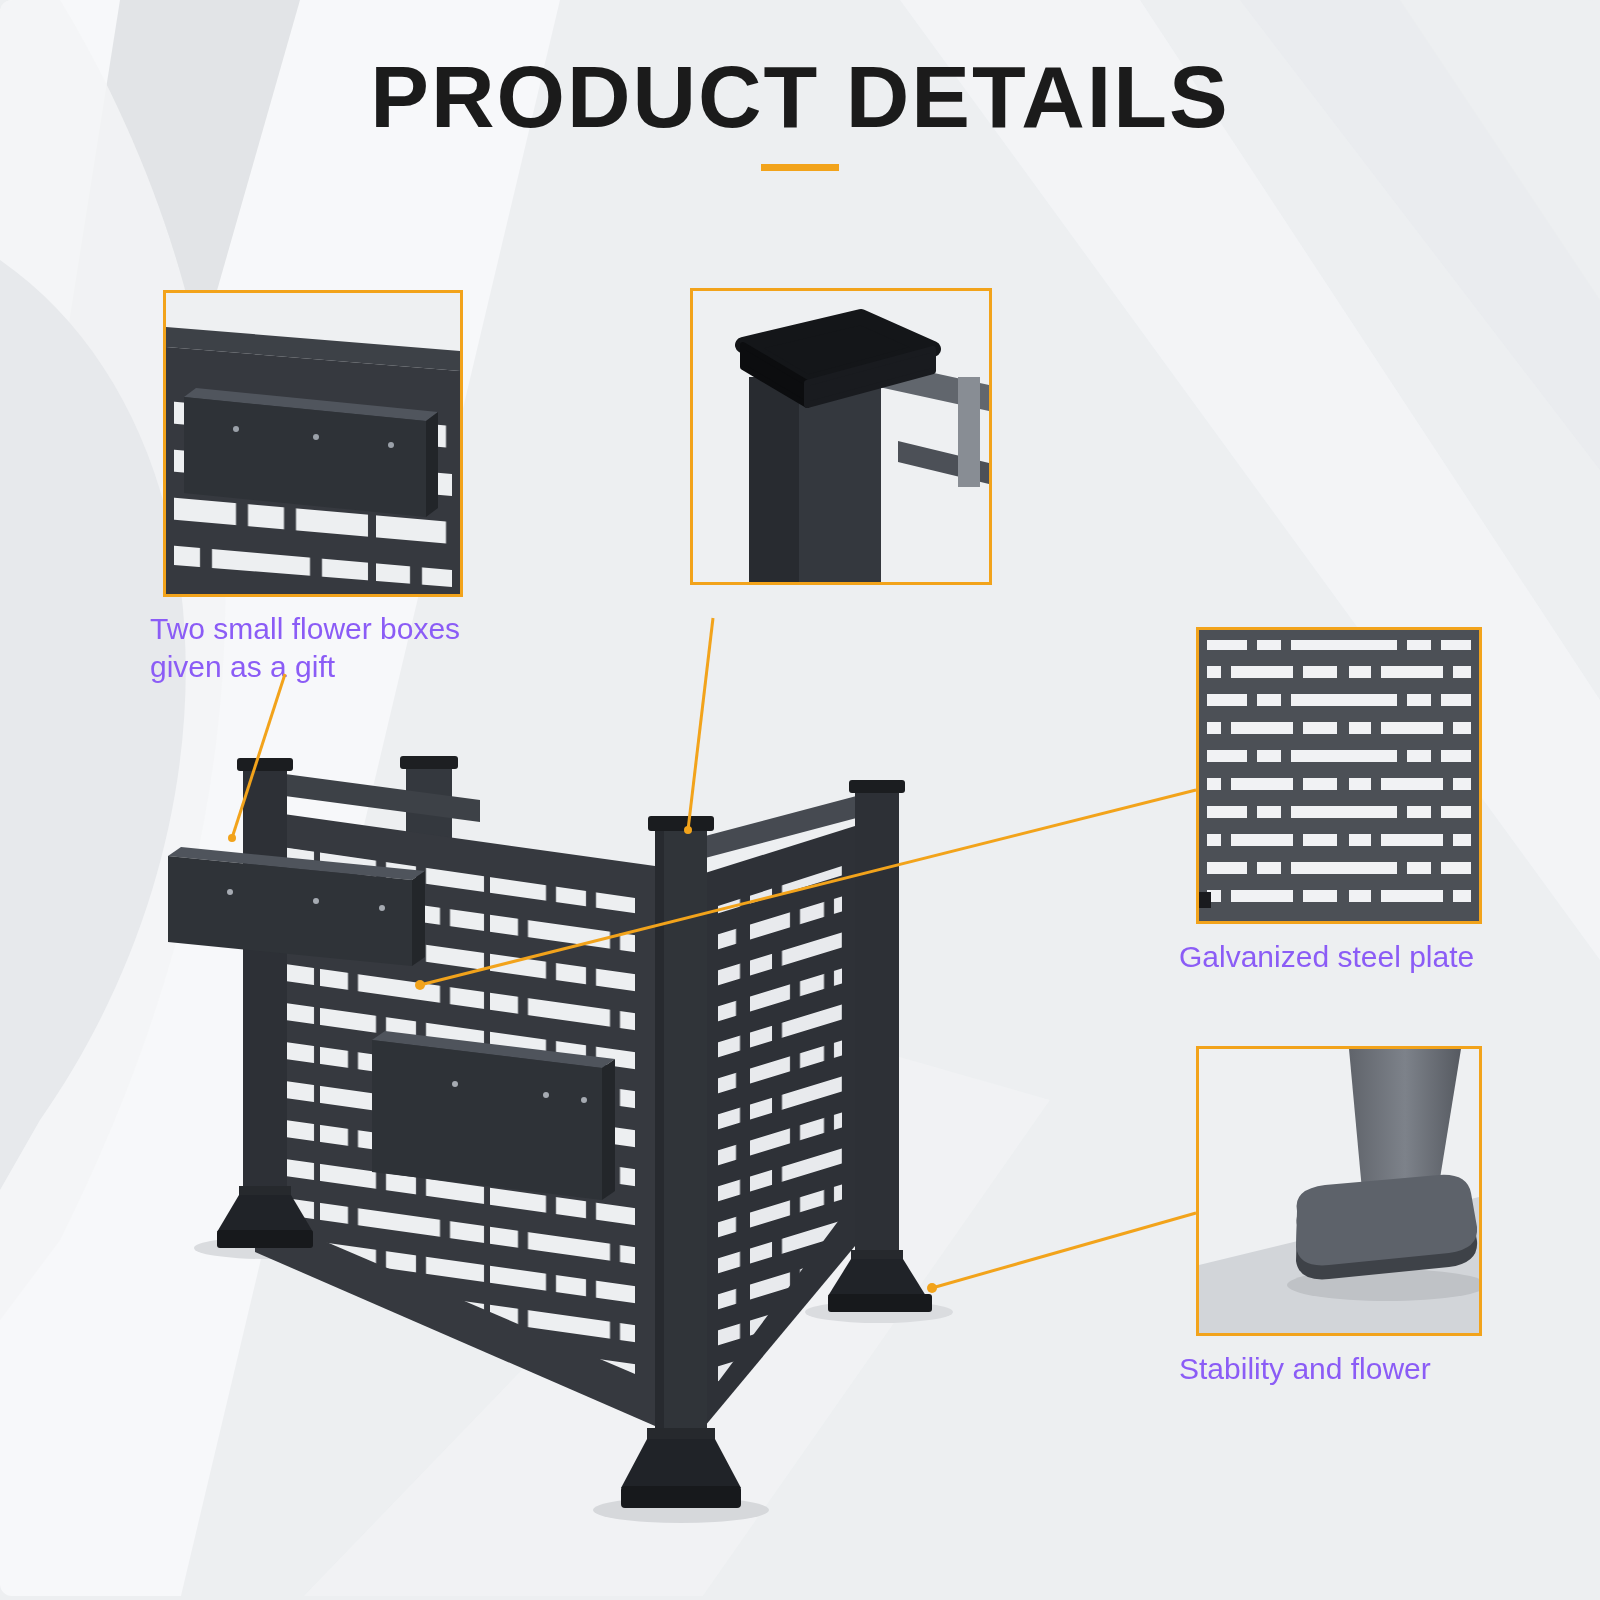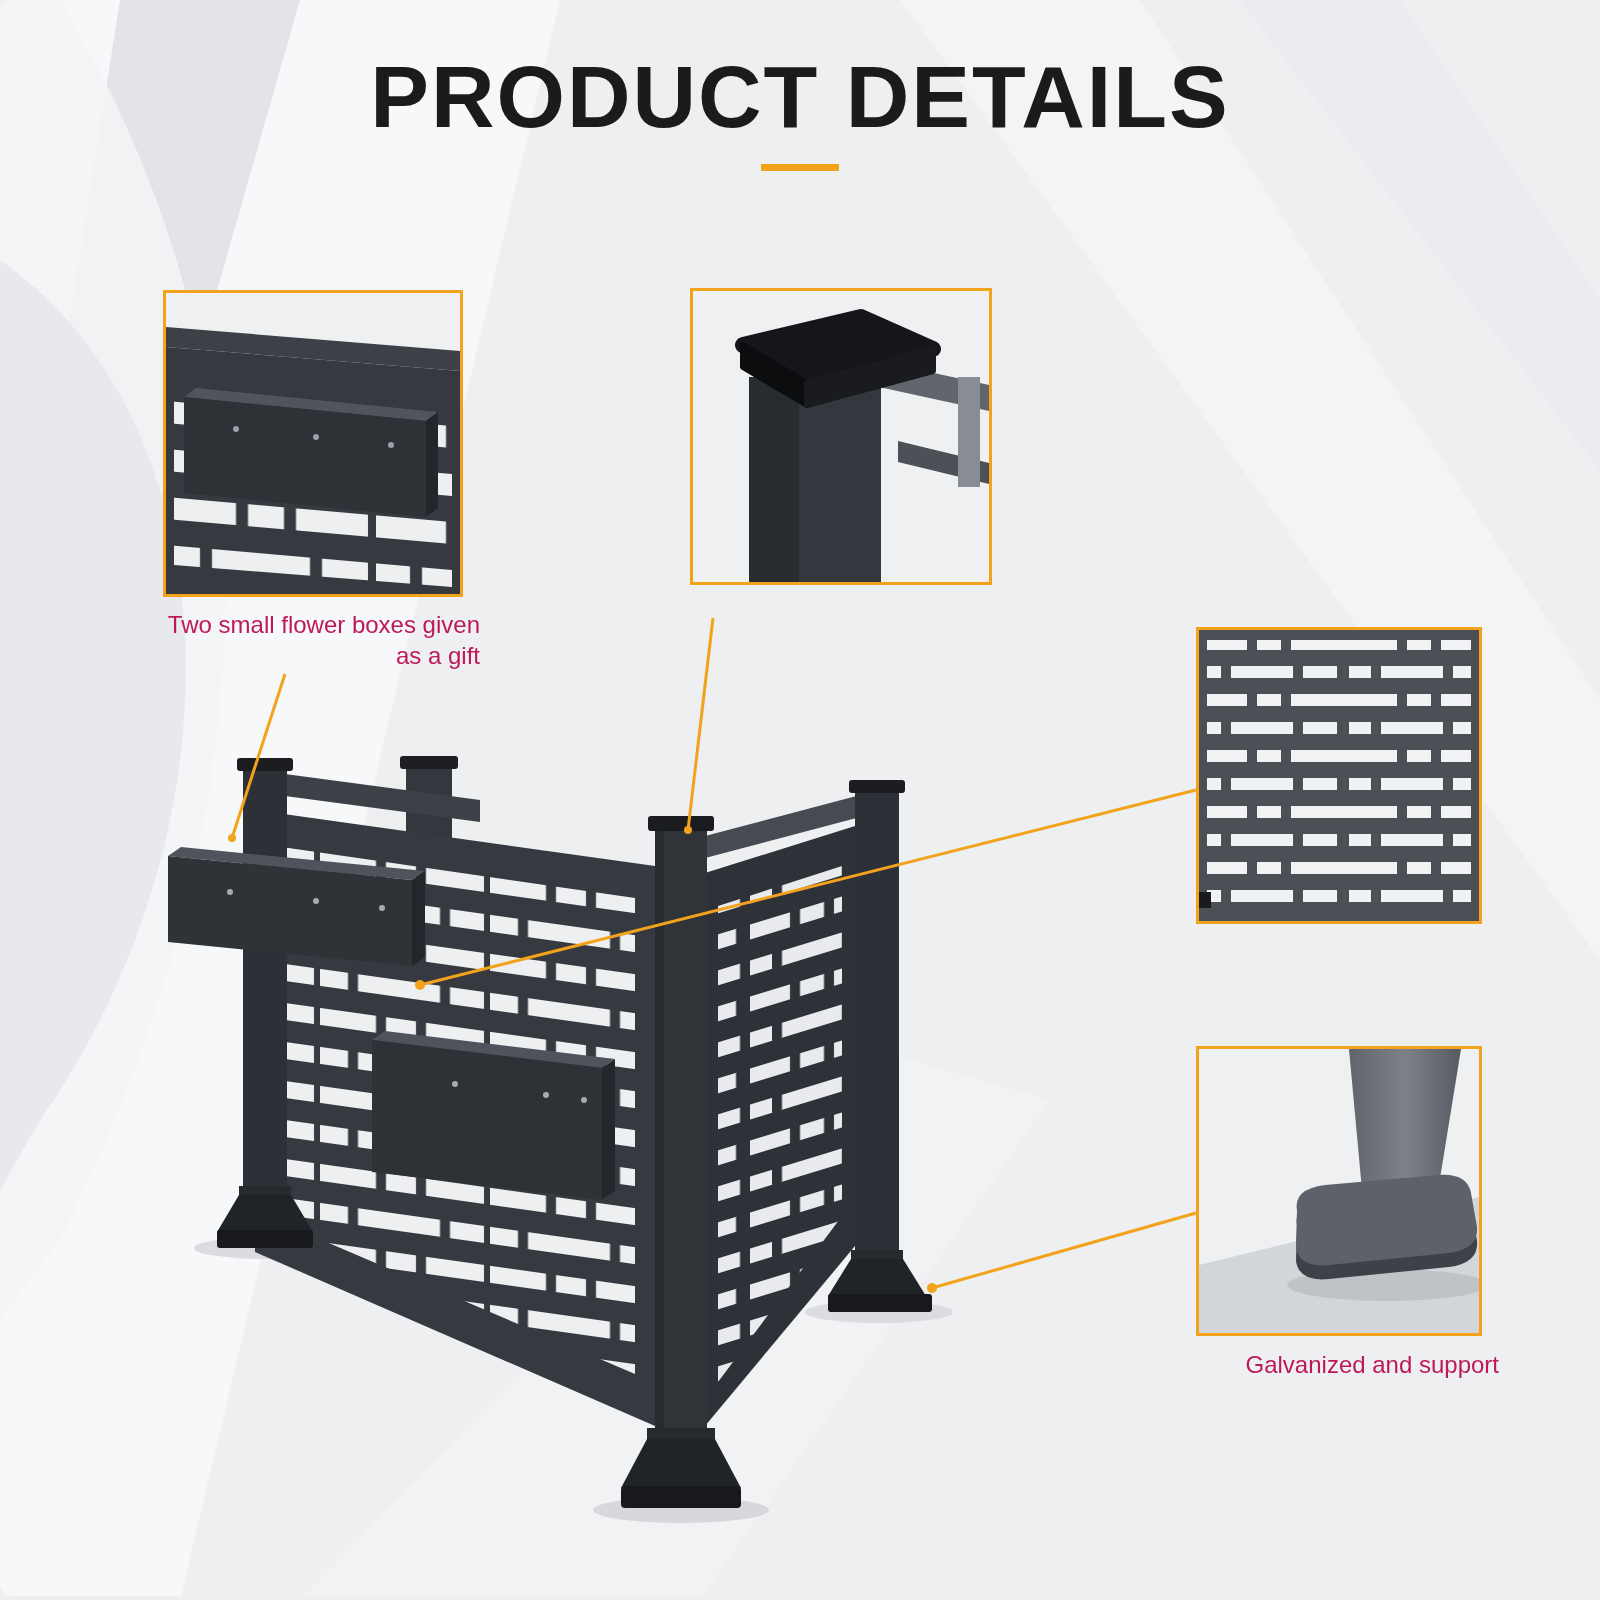--- a/index.html
+++ b/index.html
@@ -6,22 +6,22 @@
   html,body { width:1600px; height:1600px; }
   body { font-family:"Liberation Sans", sans-serif; background:#edeff1; }
   .canvas { position:relative; width:1600px; height:1596px; overflow:hidden; background:#edeff1;border-radius:12px; }
   .bg { position:absolute; inset:0; z-index:0; }
   .title { position:absolute; top:46px; left:0; width:100%; text-align:center;
            font-size:88px; font-weight:600; letter-spacing:2px; color:#1b1b1b; z-index:2; }
   .underline { position:absolute; top:164px; left:761px; width:78px; height:7px;
                background:#F2A31B; z-index:2; }
   .callout { position:absolute; border:3px solid #F2A31B; background:#eef0f2; z-index:2; }
   .callout svg { display:block; width:100%; height:100%; }
-  .label { position:absolute; z-index:2; text-align:right; font-size:24px;
-           line-height:1.28; color:#be185d; }
+  .label { position:absolute; z-index:2; text-align:left; font-size:30px;
+           line-height:1.28; color:#8b5cf6; }
   .product { position:absolute; left:150px; top:740px; width:820px; height:820px; z-index:1; }
   .leaders { position:absolute; inset:0; z-index:3; pointer-events:none; }
 </style>
 </head>
 <body>
 
 <svg width="0" height="0" style="position:absolute" aria-hidden="true">
   <defs>
     <pattern id="slotsL" width="170" height="78" patternUnits="userSpaceOnUse" patternTransform="skewY(8)">
       <g fill="#edeff1">
@@ -184,32 +184,33 @@
     </svg>
   </div>
 
   <div class="callout" style="left:1196px; top:627px; width:286px; height:297px">
     <svg viewBox="0 0 280 291" preserveAspectRatio="none">
       <rect width="280" height="291" fill="#4c5056"></rect>
       <rect x="8" y="10" width="264" height="271" fill="url(#slotsC)"></rect>
       <rect x="0" y="262" width="12" height="16" fill="#1a1b1e"></rect>
     </svg>
   </div>
+  <div class="label" style="left:1179px; top:938px; width:320px">Galvanized steel plate</div>
 
   <div class="callout" style="left:1196px; top:1046px; width:286px; height:290px">
     <svg viewBox="0 0 280 284" preserveAspectRatio="none">
       <rect width="280" height="284" fill="#eef0f2"></rect>
       <polygon points="0,216 280,148 280,284 0,284" fill="#d2d5d9"></polygon>
       <ellipse cx="188" cy="236" rx="100" ry="16" fill="#bfc2c6"></ellipse>
       <polygon points="150,0 262,0 238,148 164,152" fill="url(#postg)"></polygon>
       <path d="M98,176 Q94,154 126,150 L240,140 Q268,138 272,158 L278,192 Q280,214 250,218 L130,230 Q100,233 97,212 Z" fill="#3e4248"></path>
       <path d="M98,162 Q94,140 126,136 L240,126 Q268,124 272,144 L278,178 Q280,200 250,204 L130,216 Q100,219 97,198 Z" fill="#5d626a"></path>
     </svg>
   </div>
-  <div class="label" style="left:1179px; top:1350px; width:320px">Galvanized and support</div>
+  <div class="label" style="left:1179px; top:1350px; width:320px">Stability and flower</div>
 
   <svg class="leaders" viewBox="0 0 1600 1600">
     <g stroke="#F2A31B" stroke-width="3" fill="#F2A31B">
       <line x1="285" y1="674" x2="232" y2="838"></line>
       <circle cx="232" cy="838" r="4" stroke="none"></circle>
       <line x1="713" y1="618" x2="688" y2="830"></line>
       <circle cx="688" cy="830" r="4" stroke="none"></circle>
       <line x1="1196" y1="790" x2="420" y2="985"></line>
       <circle cx="420" cy="985" r="5" stroke="none"></circle>
       <line x1="1196" y1="1213" x2="932" y2="1288"></line>

